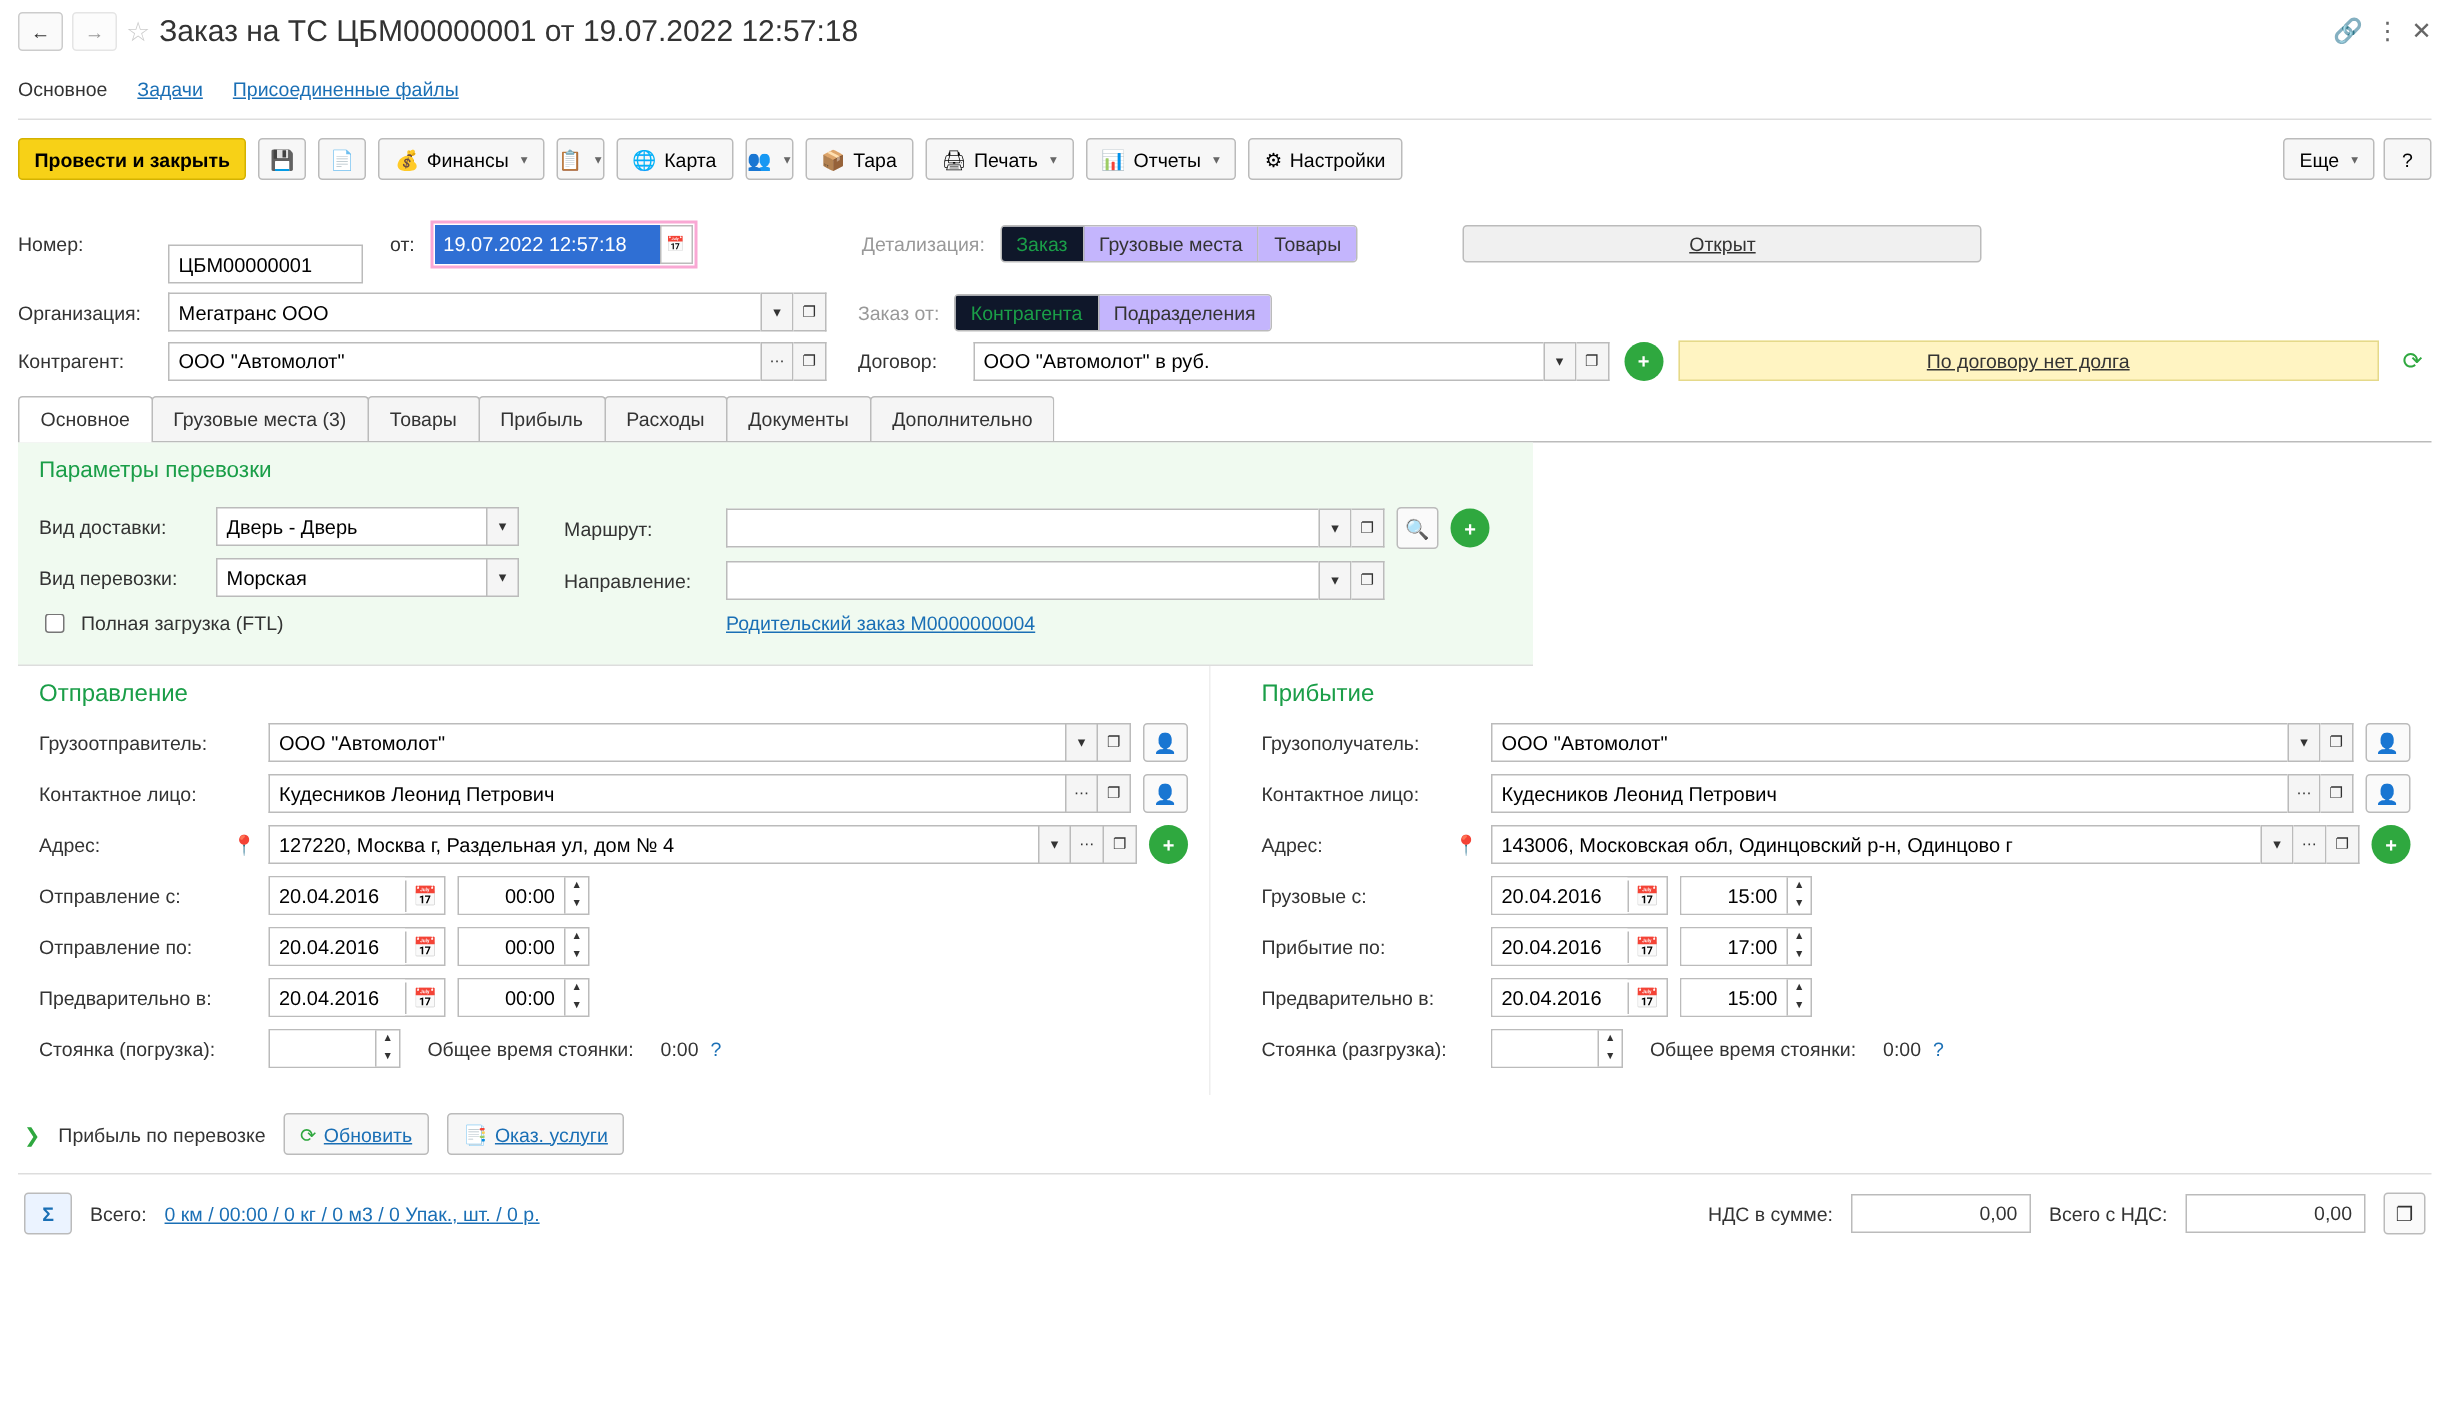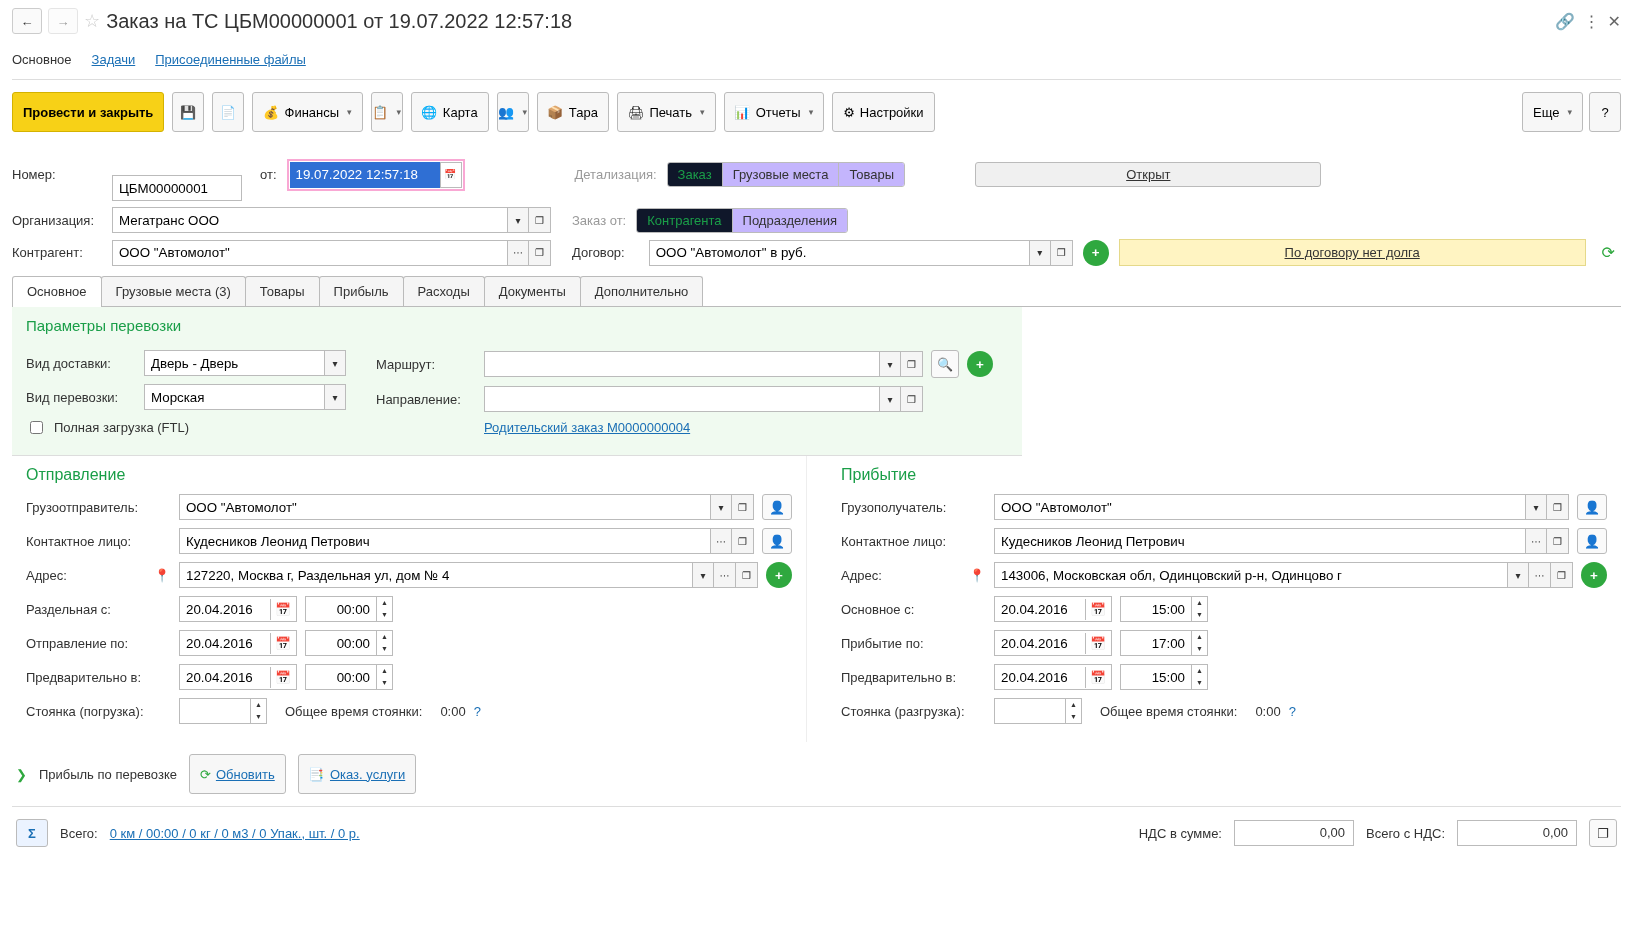--- a/index.html
+++ b/index.html
@@ -49,21 +49,21 @@
 .btn {
   border: 1px solid #bbb;
   background: #f7f7f7;
   border-radius: 3px;
   padding: 5px 10px;
   display: inline-flex;
   align-items: center;
   gap: 5px;
   cursor: pointer;
   font-size: 13px;
-  height: 40px;
+  height: 28px;
 }
 .btn-primary {
   background: #f7d117;
   border-color: #d4b200;
   font-weight: bold;
 }
 .btn-icon-only { width: 32px; justify-content: center; padding: 5px; }
 .dd-arrow::after { content: "▾"; font-size: 9px; margin-left: 3px; color: #666; }
 .sq-btn {
   width: 28px; height: 28px; border: 1px solid #bbb; background: #fafafa;
@@ -353,21 +353,21 @@
       <span class="fld-label"><span>Адрес:</span> <span class="pin-icon" style="float:right;">📍</span></span>
       <div class="input-combo" style="flex:1">
         <input class="input" style="flex: 1 1 0%;" value="127220, Москва г, Раздельная ул, дом № 4">
         <div class="combo-btn">▾</div>
         <div class="combo-btn">⋯</div>
         <div class="combo-btn">❐</div>
       </div>
       <button class="green-btn">+</button>
     </div>
     <div class="fld-row">
-      <span class="fld-label">Раздельная с:</span>
+      <span class="fld-label">Отправление с:</span>
       <div class="date-fld">
           <input value="20.04.2016" style="">
           <span class="cal">📅</span>
         </div>
       <div class="spinner">
           <input value="00:00" style="">
           <div class="spin-btns">
             <span>▲</span>
             <span>▼</span>
           </div>
@@ -440,21 +440,21 @@
       <span class="fld-label"><span>Адрес:</span> <span class="pin-icon" style="float:right;">📍</span></span>
       <div class="input-combo" style="flex:1">
         <input class="input" style="flex: 1 1 0%;" value="143006, Московская обл, Одинцовский р-н, Одинцово г">
         <div class="combo-btn">▾</div>
         <div class="combo-btn">⋯</div>
         <div class="combo-btn">❐</div>
       </div>
       <button class="green-btn">+</button>
     </div>
     <div class="fld-row">
-      <span class="fld-label">Основное с:</span>
+      <span class="fld-label">Грузовые с:</span>
       <div class="date-fld">
           <input value="20.04.2016" style="">
           <span class="cal">📅</span>
         </div>
       <div class="spinner">
           <input value="15:00" style="">
           <div class="spin-btns">
             <span>▲</span>
             <span>▼</span>
           </div>

